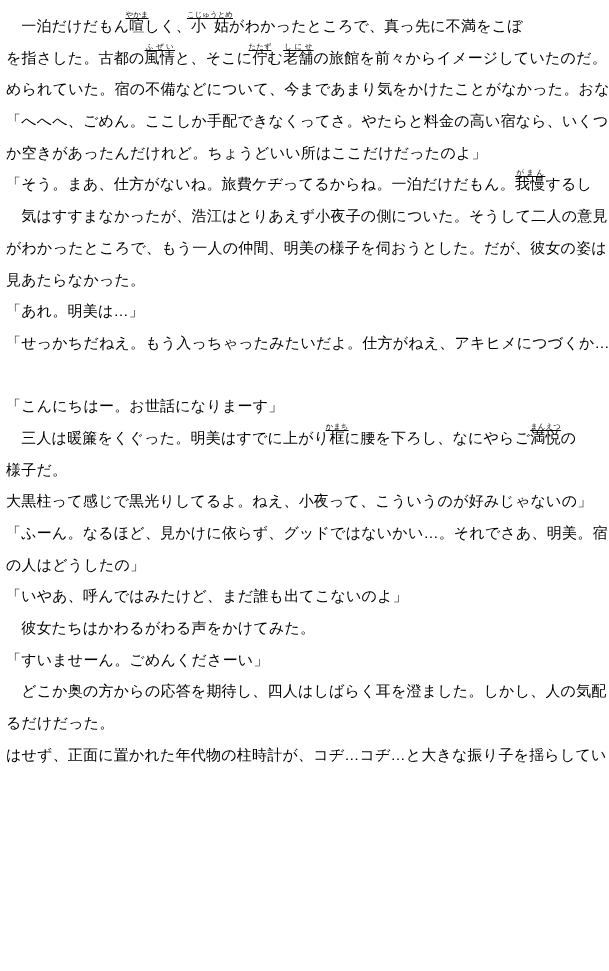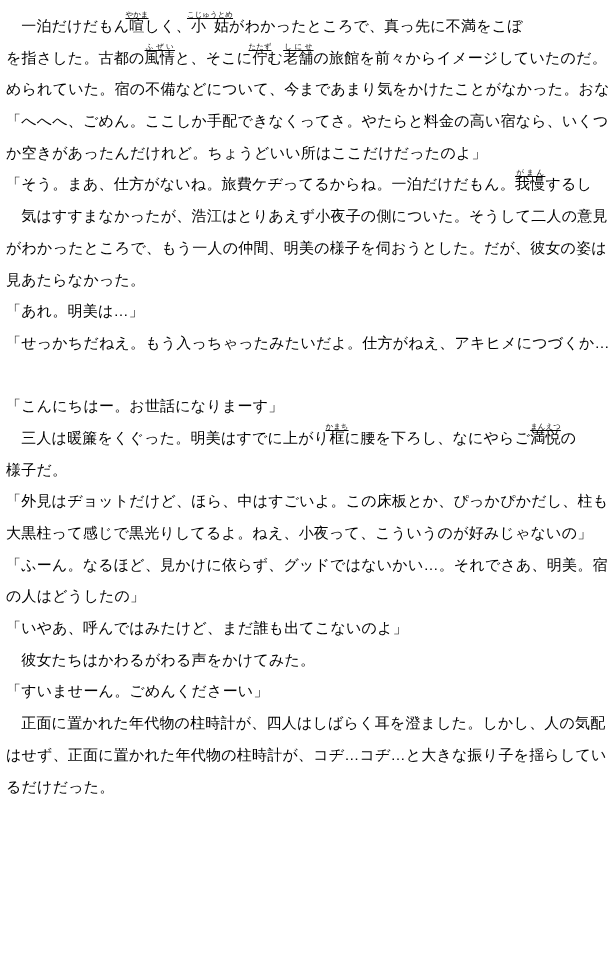--- a/index.html
+++ b/index.html
@@ -57,24 +57,23 @@
       <div class="line"><span>「そう。まあ、仕方がないね。旅費ケヂってるからね。一泊だけだもん。</span><ruby>我慢<rt>がまん</rt></ruby><span>するし</span></div>
       <div class="line"><span>　気はすすまなかったが、浩江はとりあえず小夜子の側についた。そうして二人の意見</span></div>
       <div class="line"><span>がわかったところで、もう一人の仲間、明美の様子を伺おうとした。だが、彼女の姿は</span></div>
       <div class="line"><span>見あたらなかった。</span></div>
       <div class="line"><span>「あれ。明美は…」</span></div>
       <div class="line"><span>「せっかちだねえ。もう入っちゃったみたいだよ。仕方がねえ、アキヒメにつづくか…」</span></div>
       <div class="line blank"></div>
       <div class="line"><span>「こんにちはー。お世話になりまーす」</span></div>
       <div class="line"><span>　三人は暖簾をくぐった。明美はすでに上がり</span><ruby>框<rt>かまち</rt></ruby><span>に腰を下ろし、なにやらご</span><ruby>満悦<rt>まんえつ</rt></ruby><span>の</span></div>
       <div class="line"><span>様子だ。</span></div>
-      <div class="line"><span>「外見はヂョットだけど、ほら、中はすごいよ。この床板とか、ぴっかぴかだし、柱も</span></div>
       <div class="line"><span>大黒柱って感じで黒光りしてるよ。ねえ、小夜って、こういうのが好みじゃないの」</span></div>
       <div class="line"><span>「ふーん。なるほど、見かけに依らず、グッドではないかい…。それでさあ、明美。宿</span></div>
       <div class="line"><span>の人はどうしたの」</span></div>
       <div class="line"><span>「いやあ、呼んではみたけど、まだ誰も出てこないのよ」</span></div>
       <div class="line"><span>　彼女たちはかわるがわる声をかけてみた。</span></div>
       <div class="line"><span>「すいませーん。ごめんくださーい」</span></div>
-      <div class="line"><span>　正面に置かれた年代物の柱時計が、四人はしばらく耳を澄ました。しかし、人の気配</span></div>
+      <div class="line"><span>　どこか奥の方からの応答を期待し、四人はしばらく耳を澄ました。しかし、人の気配</span></div>
+      <div class="line"><span>るだけだった。</span></div>
       <div class="line"><span>はせず、正面に置かれた年代物の柱時計が、コヂ…コヂ…と大きな振り子を揺らしてい</span></div>
-      <div class="line"><span>るだけだった。</span></div>
     </div>
 </div>
 
 </body></html>

